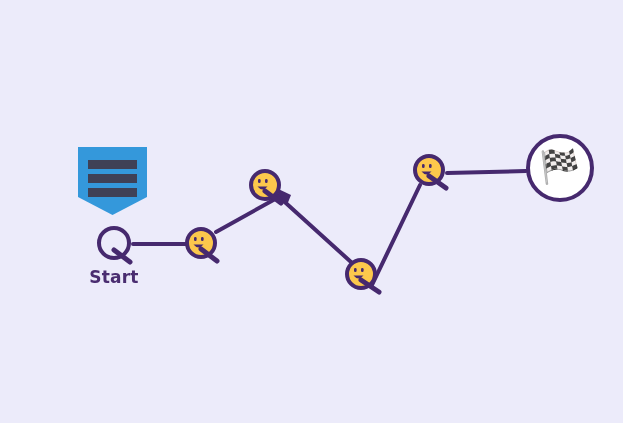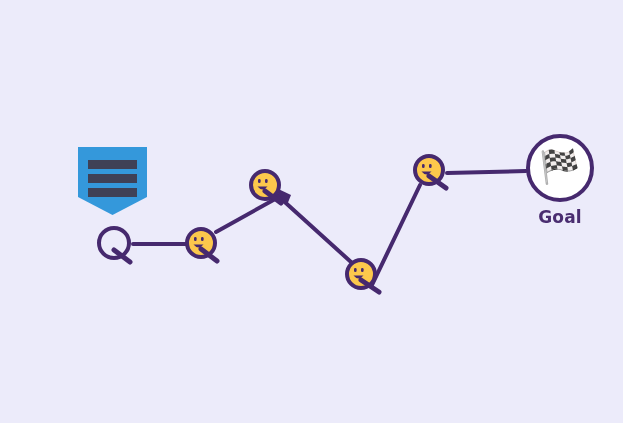--- a/index.html
+++ b/index.html
@@ -139,16 +139,16 @@
     </g>
 
     <g>
       <circle cx="560" cy="168" r="32" fill="#ffffff" stroke="#46296e" stroke-width="4"></circle>
     </g>
 
   </svg>
 
   <div class="flag-emoji">🏁</div>
 
+  <div class="node-label" id="label-start">Start</div>
 
-  <div class="node-label" id="label-goal">Goal</div>
 
 </div>
 
 </body></html>

